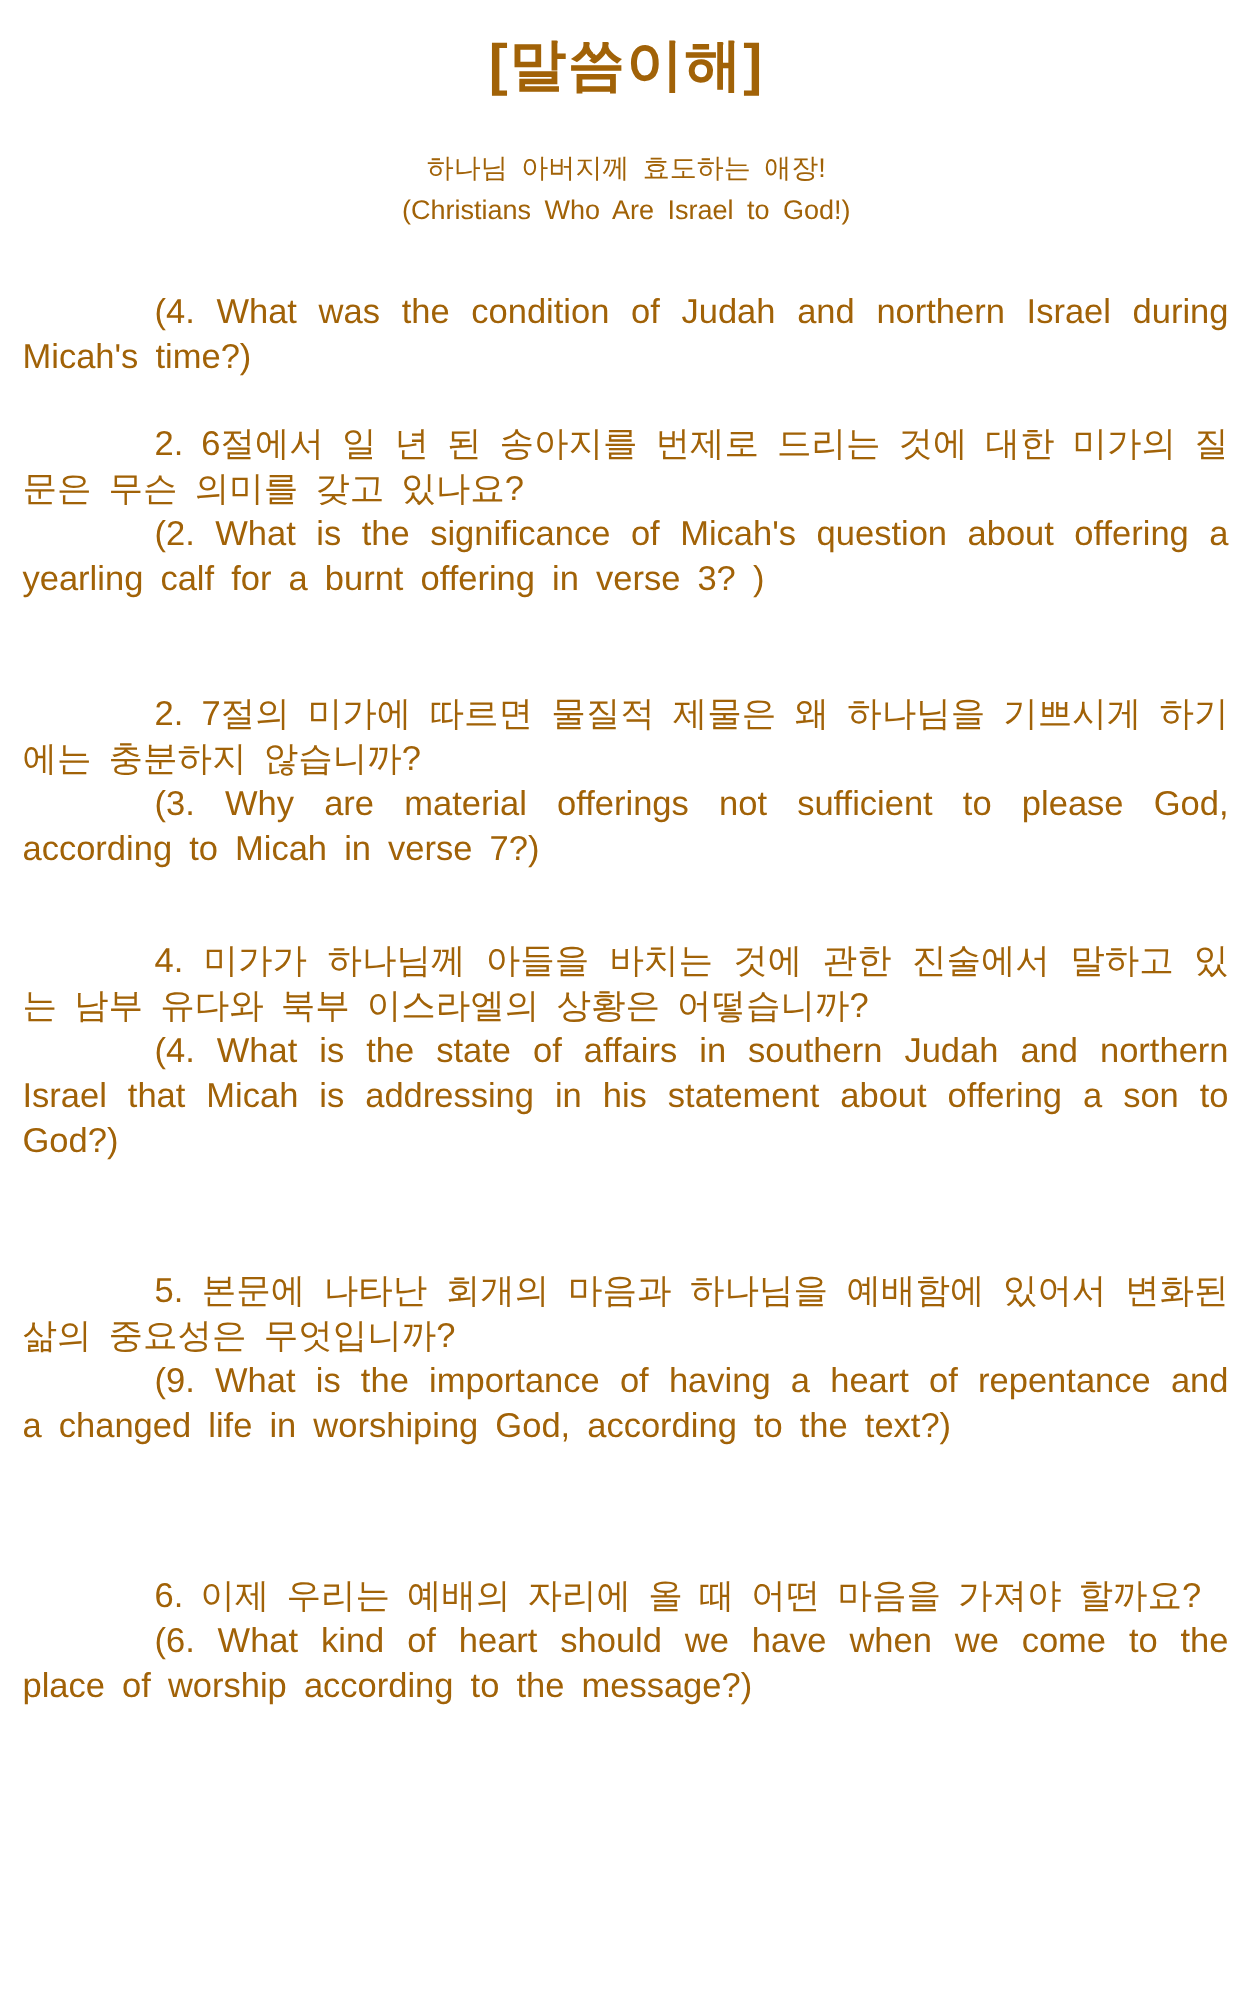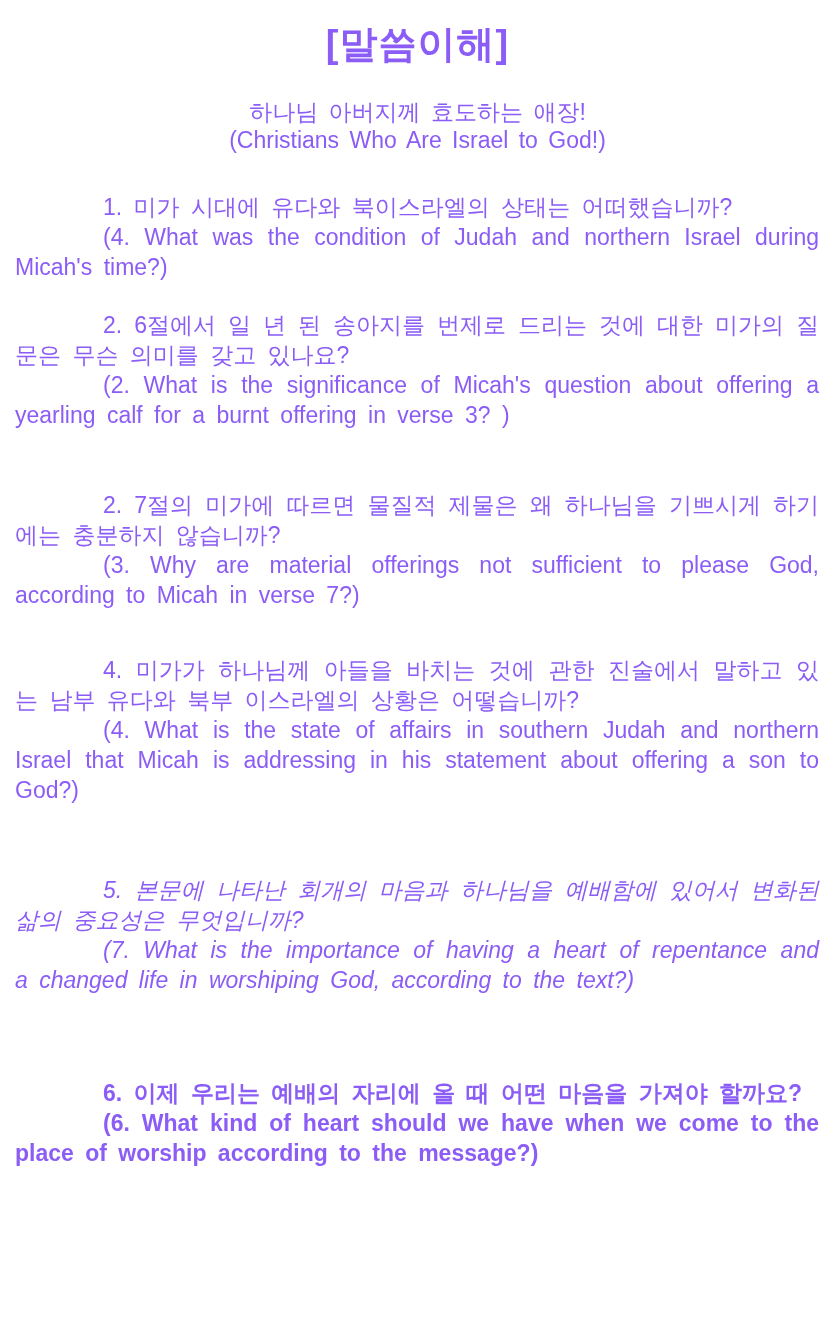--- a/index.html
+++ b/index.html
@@ -5,95 +5,94 @@
   html, body {
     margin: 0;
     padding: 0;
     background: #ffffff;
   }
   .page {
     position: relative;
     width: 835px;
     height: 1337px;
     background: #ffffff;
-    color: #8b5cf6;
+    color: #a16207;
     font-family: "Liberation Sans", "DejaVu Sans", sans-serif;
     overflow: hidden;
   }
   .title {
     margin: 0;
     padding-top: 22px;
     text-align: center;
     font-size: 38px;
     font-weight: bold;
     line-height: 44px;
     letter-spacing: 1px;
   }
   .subtitle {
     margin-top: 32px;
     text-align: center;
-    font-size: 23px;
+    font-size: 18px;
     line-height: 28px;
     word-spacing: 4px;
   }
   .questions {
     padding: 0 16px 0 15px;
     font-size: 23px;
     line-height: 30px;
     text-align: justify;
   }
   .para {
     margin: 0;
     text-indent: 88px;
     word-spacing: 5px;
   }
   .q1 { margin-top: 38px; }
   .q2 { margin-top: 28px; }
   .q3 { margin-top: 60px; }
   .q4 { margin-top: 45px; }
-  .q5 { margin-top: 70px; font-style: italic; }
-  .q6 { margin-top: 83px; font-weight: bold; }
+  .q5 { margin-top: 70px; }
+  .q6 { margin-top: 83px; }
 </style>
 </head>
 <body>
 
 <div class="page">
 
   <h1 class="title">[말씀이해]</h1>
 
   <div class="subtitle">
     <div>하나님 아버지께 효도하는 애장!</div>
     <div>(Christians Who Are Israel to God!)</div>
   </div>
 
   <div class="questions">
 
     <div class="q q1">
-      <p class="para">1. 미가 시대에 유다와 북이스라엘의 상태는 어떠했습니까?</p>
       <p class="para">(4. What was the condition of Judah and northern Israel during Micah's time?)</p>
     </div>
 
     <div class="q q2">
       <p class="para">2. 6절에서 일 년 된 송아지를 번제로 드리는 것에 대한 미가의 질문은 무슨 의미를 갖고 있나요?</p>
       <p class="para">(2. What is the significance of Micah's question about offering a yearling calf for a burnt offering in verse 3? )</p>
     </div>
 
     <div class="q q3">
       <p class="para">2. 7절의 미가에 따르면 물질적 제물은 왜 하나님을 기쁘시게 하기에는 충분하지 않습니까?</p>
       <p class="para">(3. Why are material offerings not sufficient to please God, according to Micah in verse 7?)</p>
     </div>
 
     <div class="q q4">
       <p class="para">4. 미가가 하나님께 아들을 바치는 것에 관한 진술에서 말하고 있는 남부 유다와 북부 이스라엘의 상황은 어떻습니까?</p>
       <p class="para">(4. What is the state of affairs in southern Judah and northern Israel that Micah is addressing in his statement about offering a son to God?)</p>
     </div>
 
     <div class="q q5">
       <p class="para">5. 본문에 나타난 회개의 마음과 하나님을 예배함에 있어서 변화된 삶의 중요성은 무엇입니까?</p>
-      <p class="para">(7. What is the importance of having a heart of repentance and a changed life in worshiping God, according to the text?)</p>
+      <p class="para">(9. What is the importance of having a heart of repentance and a changed life in worshiping God, according to the text?)</p>
     </div>
 
     <div class="q q6">
       <p class="para">6. 이제 우리는 예배의 자리에 올 때 어떤 마음을 가져야 할까요?</p>
       <p class="para">(6. What kind of heart should we have when we come to the place of worship according to the message?)</p>
     </div>
 
   </div>
 </div>
 

